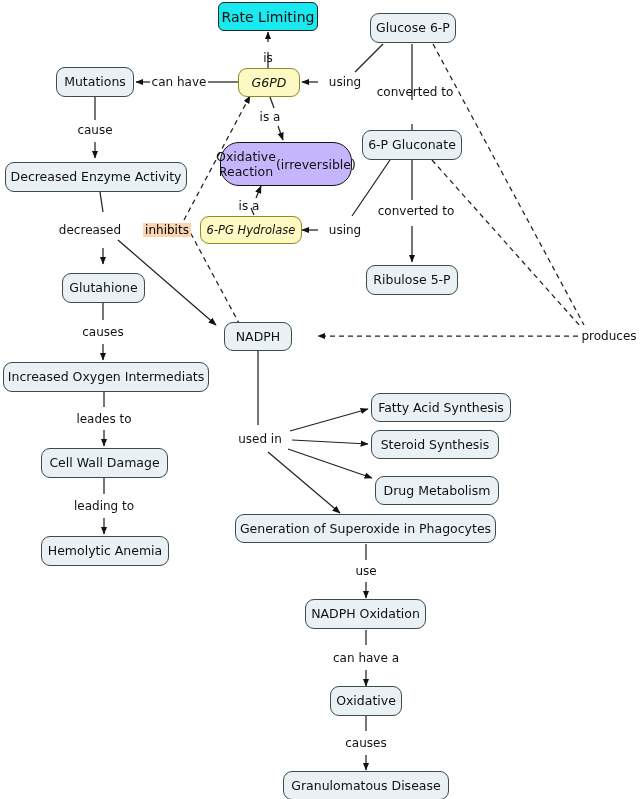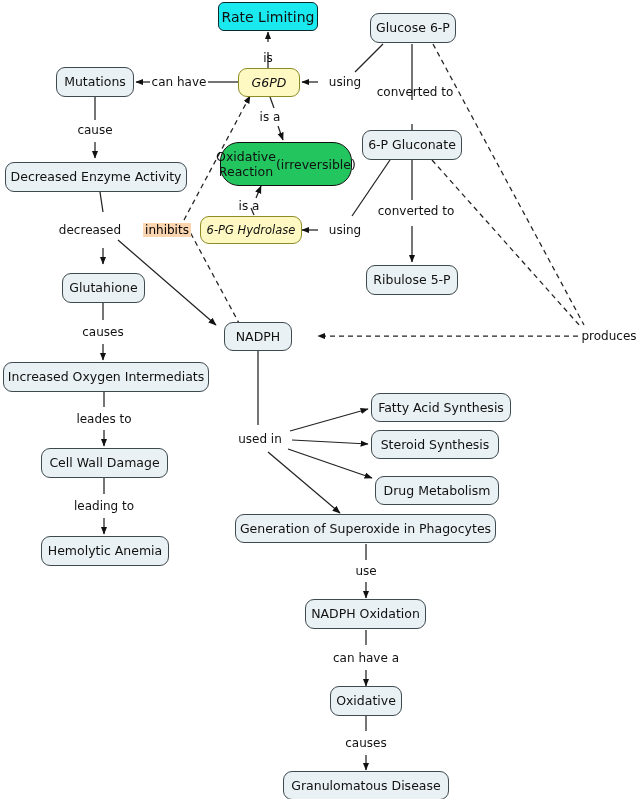--- a/index.html
+++ b/index.html
@@ -17,21 +17,21 @@
     border-radius:9px;
     color:#111111;
     font-size:12.5px;
     line-height:14px;
     padding:0 7px;
     white-space:nowrap;
   }
   .node.multi{white-space:normal;line-height:15px;}
 
   .node.cyan{background:#1ae9f0;border-color:#0a2a2c;border-width:1.4px;border-radius:6px;}
-  .node.blue{background:#22c55e;border-color:#121212;border-width:1.4px;border-radius:19px;}
+  .node.blue{background:#c4b5fd;border-color:#121212;border-width:1.4px;border-radius:19px;}
   .node.yellow{background:#fef9c3;border-color:#8c8c24;border-width:1.4px;border-radius:9px;font-style:italic;}
 
   .lbl{
     position:absolute;
     font-size:12px;
     color:#111111;
     white-space:nowrap;
     line-height:14px;
   }
   .lbl.boxed{

